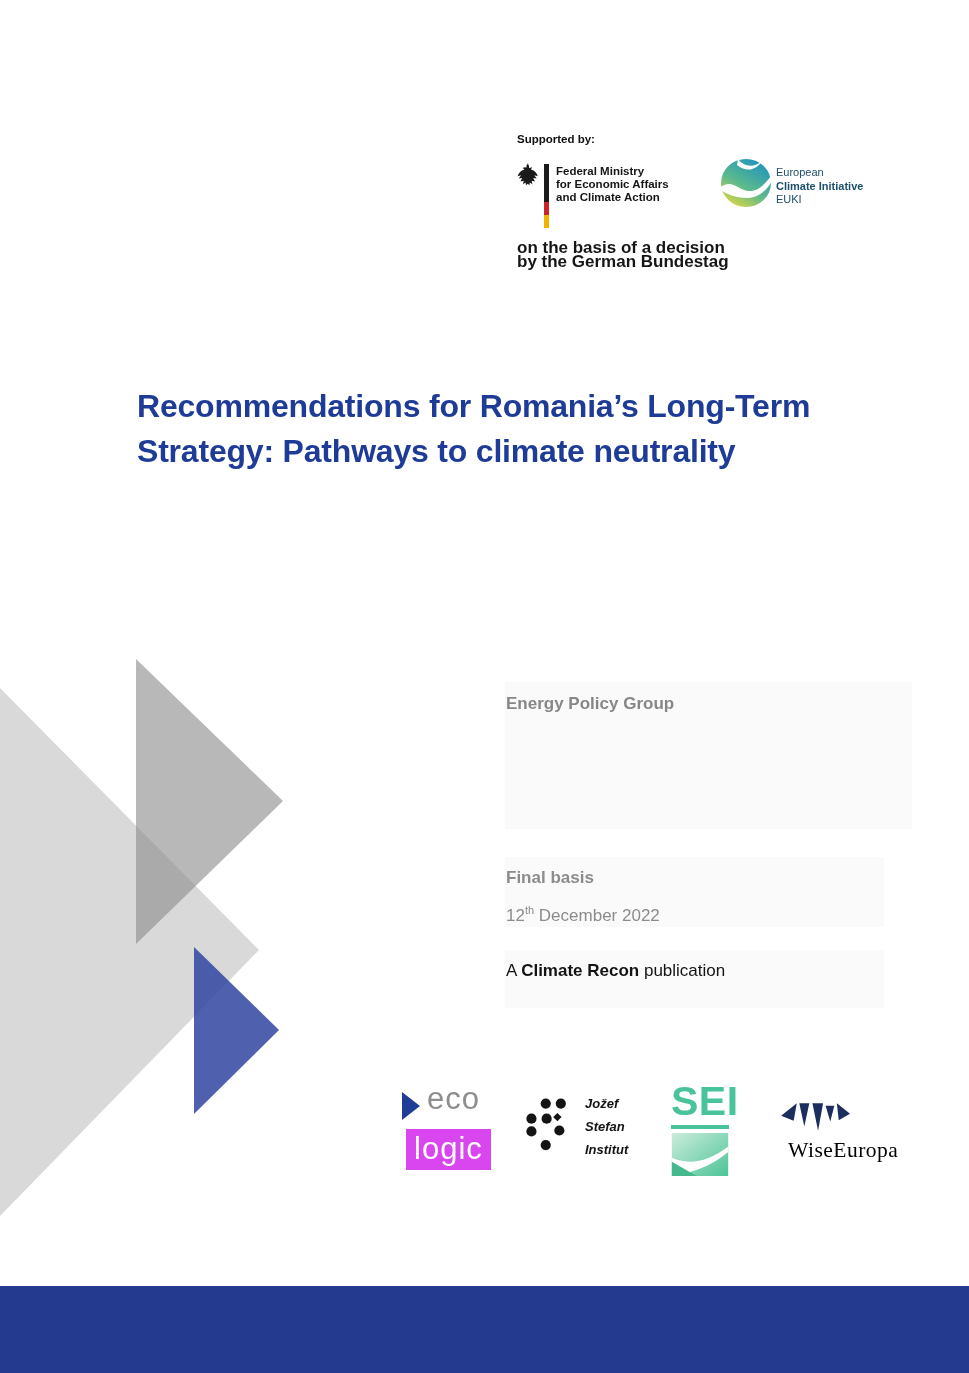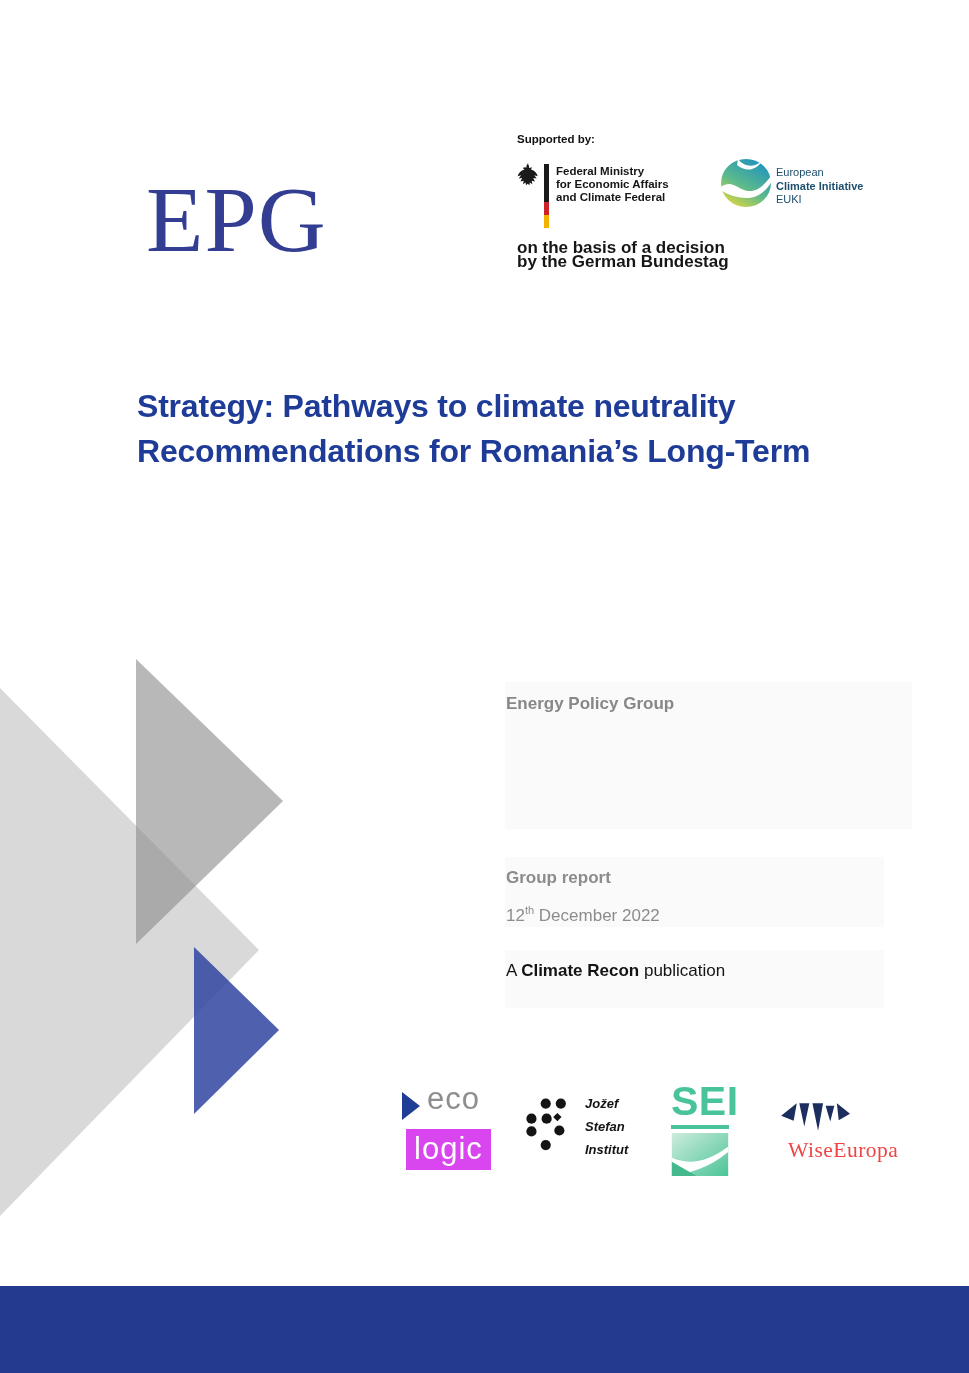--- a/index.html
+++ b/index.html
@@ -56,57 +56,56 @@
   .eco-box{position:absolute;left:6px;top:44px;width:85px;height:41px;background:#d946ef;
     color:#fff;font-size:31px;text-align:center;line-height:39px;letter-spacing:1px;}
   .jsi{position:absolute;left:526px;top:1098px;}
   .jsi-text{position:absolute;left:585px;top:1092px;font-size:13px;font-weight:bold;line-height:23px;color:#141414;font-style:italic;}
   .sei{position:absolute;left:671px;top:1081px;width:60px;}
   .sei-label{font-size:41px;font-weight:bold;color:#49c39b;letter-spacing:0.5px;line-height:1;}
   .sei-rule{width:58px;height:4px;background:#49c39b;margin-top:3px;}
   .sei-square{margin-top:4px;display:block;}
   .wise{position:absolute;left:774px;top:1101px;width:130px;}
   .wise-mark{display:block;margin-left:4px;}
-  .wise-label{font-family:"Liberation Serif","DejaVu Serif",serif;font-size:21.5px;color:#ef4444;
+  .wise-label{font-family:"Liberation Serif","DejaVu Serif",serif;font-size:21.5px;color:#000000;
     margin-top:5px;margin-left:14px;letter-spacing:0.5px;}
   
   .footer{position:absolute;left:0;top:1286px;width:969px;height:87px;background:#233a8e;}
 </style>
 </head>
 <body>
 
 <div class="page">
 
   <svg class="deco" viewBox="0 0 969 1373" xmlns="http://www.w3.org/2000/svg">
     <polygon points="0,688 259,950 0,1216" fill="#d9d9d9"></polygon>
     <polygon points="136,659 283,801 136,944" fill="rgba(141,141,141,0.62)"></polygon>
     <polygon points="194,947 279,1030 194,1114" fill="rgba(47,68,160,0.85)"></polygon>
   </svg>
 
   <div class="panel panel-authors"></div>
   <div class="panel panel-report"></div>
   <div class="panel panel-pub"></div>
 
-  <div class="epg">EPG</div>
 
   <div class="sup-label">Supported by:</div>
 
   <svg class="eagle" width="28" height="26" viewBox="0 0 32 30" xmlns="http://www.w3.org/2000/svg">
     <path fill="#1a1a1a" d="M16,1 c-2,0 -3,1.4 -3,3.2 l0,1.6 -3.5,-1 1.2,2.6 c-4,1.2 -6.8,4 -7.8,7.8 l4,-1.2 -2.8,4 4,-0.6 -2,4 3.8,-1 -0.8,4 3,-2 0.4,3.4 2,-2 2,2 0.4,-3.4 3,2 -0.8,-4 3.8,1 -2,-4 4,0.6 -2.8,-4 4,1.2 c-1,-3.8 -3.8,-6.6 -7.8,-7.8 l1.2,-2.6 -3.5,1 0,-1.6 c0,-1.8 -1,-3.2 -3,-3.2 z"></path>
     <path fill="#1a1a1a" d="M13,5 l-4.5,1 4.5,1.8 z"></path>
   </svg>
   <div class="flag-stripe">
     <div class="fs-black"></div>
       <div class="fs-red"></div>
       <div class="fs-gold"></div>
   </div>
   <div class="ministry-text">
     <div>Federal Ministry</div>
     <div>for Economic Affairs</div>
-    <div>and Climate Federal</div>
+    <div>and Climate Action</div>
   </div>
   <div class="basis-text">
     <div>on the basis of a decision</div>
     <div>by the German Bundestag</div>
   </div>
 
   <svg class="euki-swirl" width="52" height="50" viewBox="0 0 52 50" xmlns="http://www.w3.org/2000/svg">
     <defs>
       <linearGradient id="eukig" x1="0.15" y1="1" x2="0.75" y2="0">
         <stop offset="0" stop-color="#e9d83a"></stop>
@@ -118,30 +117,30 @@
     <path d="M1,29 C12,21 18,32 28,33 C38,34 45,26 51,18 L51,25 C45,34 37,40 27,40 C16,40 6,36 1,32 Z" fill="#ffffff"></path>
     <path d="M18,1 C24,9 34,10 42,3 C36,13 25,14 17,7 Z" fill="#ffffff"></path>
   </svg>
   <div class="euki-text">
     <div>European</div>
     <div class="b">Climate Initiative</div>
     <div>EUKI</div>
   </div>
 
   <h1 class="title" style="margin:0;">
+    <div>Recommendations for Romania’s Long-Term</div>
     <div>Strategy: Pathways to climate neutrality</div>
-    <div>Recommendations for Romania’s Long-Term</div>
   </h1>
 
   <div class="authors">
     <div class="org">Energy Policy Group</div>
   </div>
 
   <div class="report">
-    <div class="type">Group report</div>
+    <div class="type">Final basis</div>
     <div class="date-line"><span>12</span><sup>th</sup><span> December 2022</span></div>
   </div>
 
   <div class="pub"><span>A </span><span class="brand">Climate Recon</span><span> publication</span></div>
 
   <div class="ecologic">
     <div class="eco-tri"></div>
     <div class="eco-top">eco</div>
     <div class="eco-box">logic</div>
   </div>

